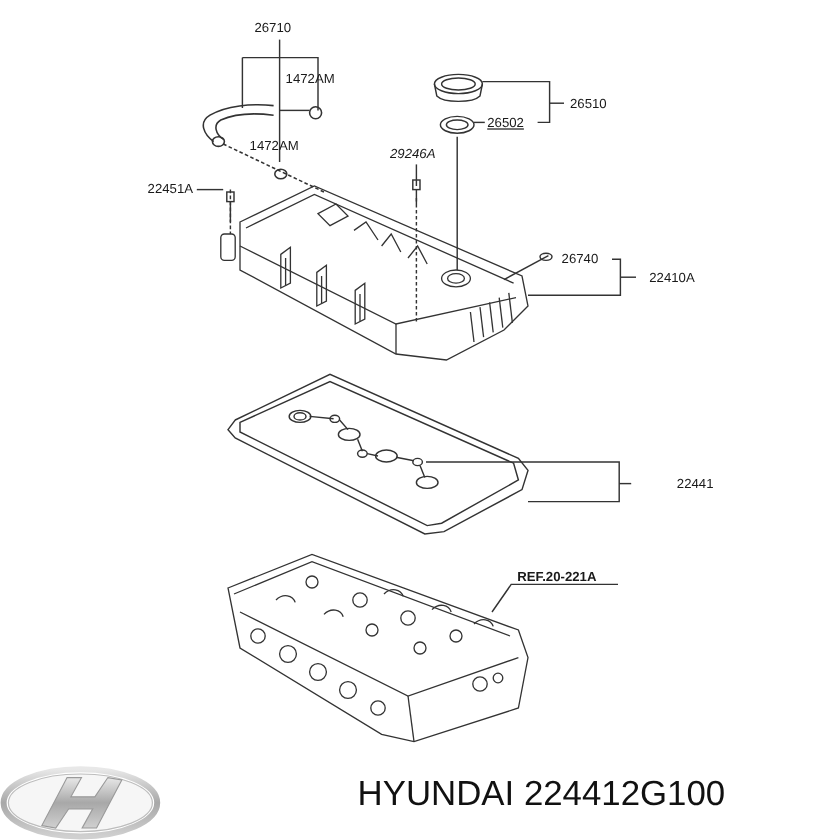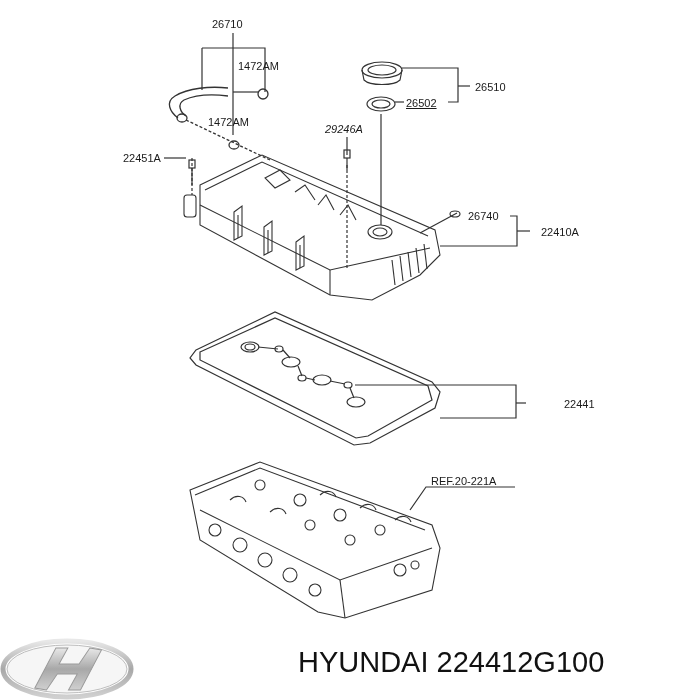--- a/index.html
+++ b/index.html
@@ -1,21 +1,21 @@
 <!DOCTYPE html>
 <html><head>
   <meta charset="utf-8">
   <style>
     html, body { margin: 0; padding: 0; background: #ffffff; }
     body { width: 700px; height: 700px; position: relative; overflow: hidden;
            font-family: "Liberation Sans", sans-serif; }
     .diagram { position: absolute; left: 0; top: 0; width: 700px; height: 700px; }
     .label { position: absolute; font-family: "Liberation Sans", sans-serif; font-size: 11px;
              color: #1a1a1a; white-space: nowrap; line-height: 12px; }
-    .label.bold { font-weight: normal; }
+    .label.bold { font-weight: bold; }
     .caption { position: absolute; left: 298px; top: 646px; font-size: 29px; color: #111;
                font-family: "Liberation Sans", sans-serif; letter-spacing: 0px; white-space: nowrap; }
     .logo { position: absolute; left: 0; top: 636px; width: 135px; height: 64px; }
   </style>
 </head>
 <body>
 
 <div class="diagram">
   <svg width="700" height="700" viewBox="0 0 700 700" fill="none" stroke="#333" stroke-width="1.2">
 

